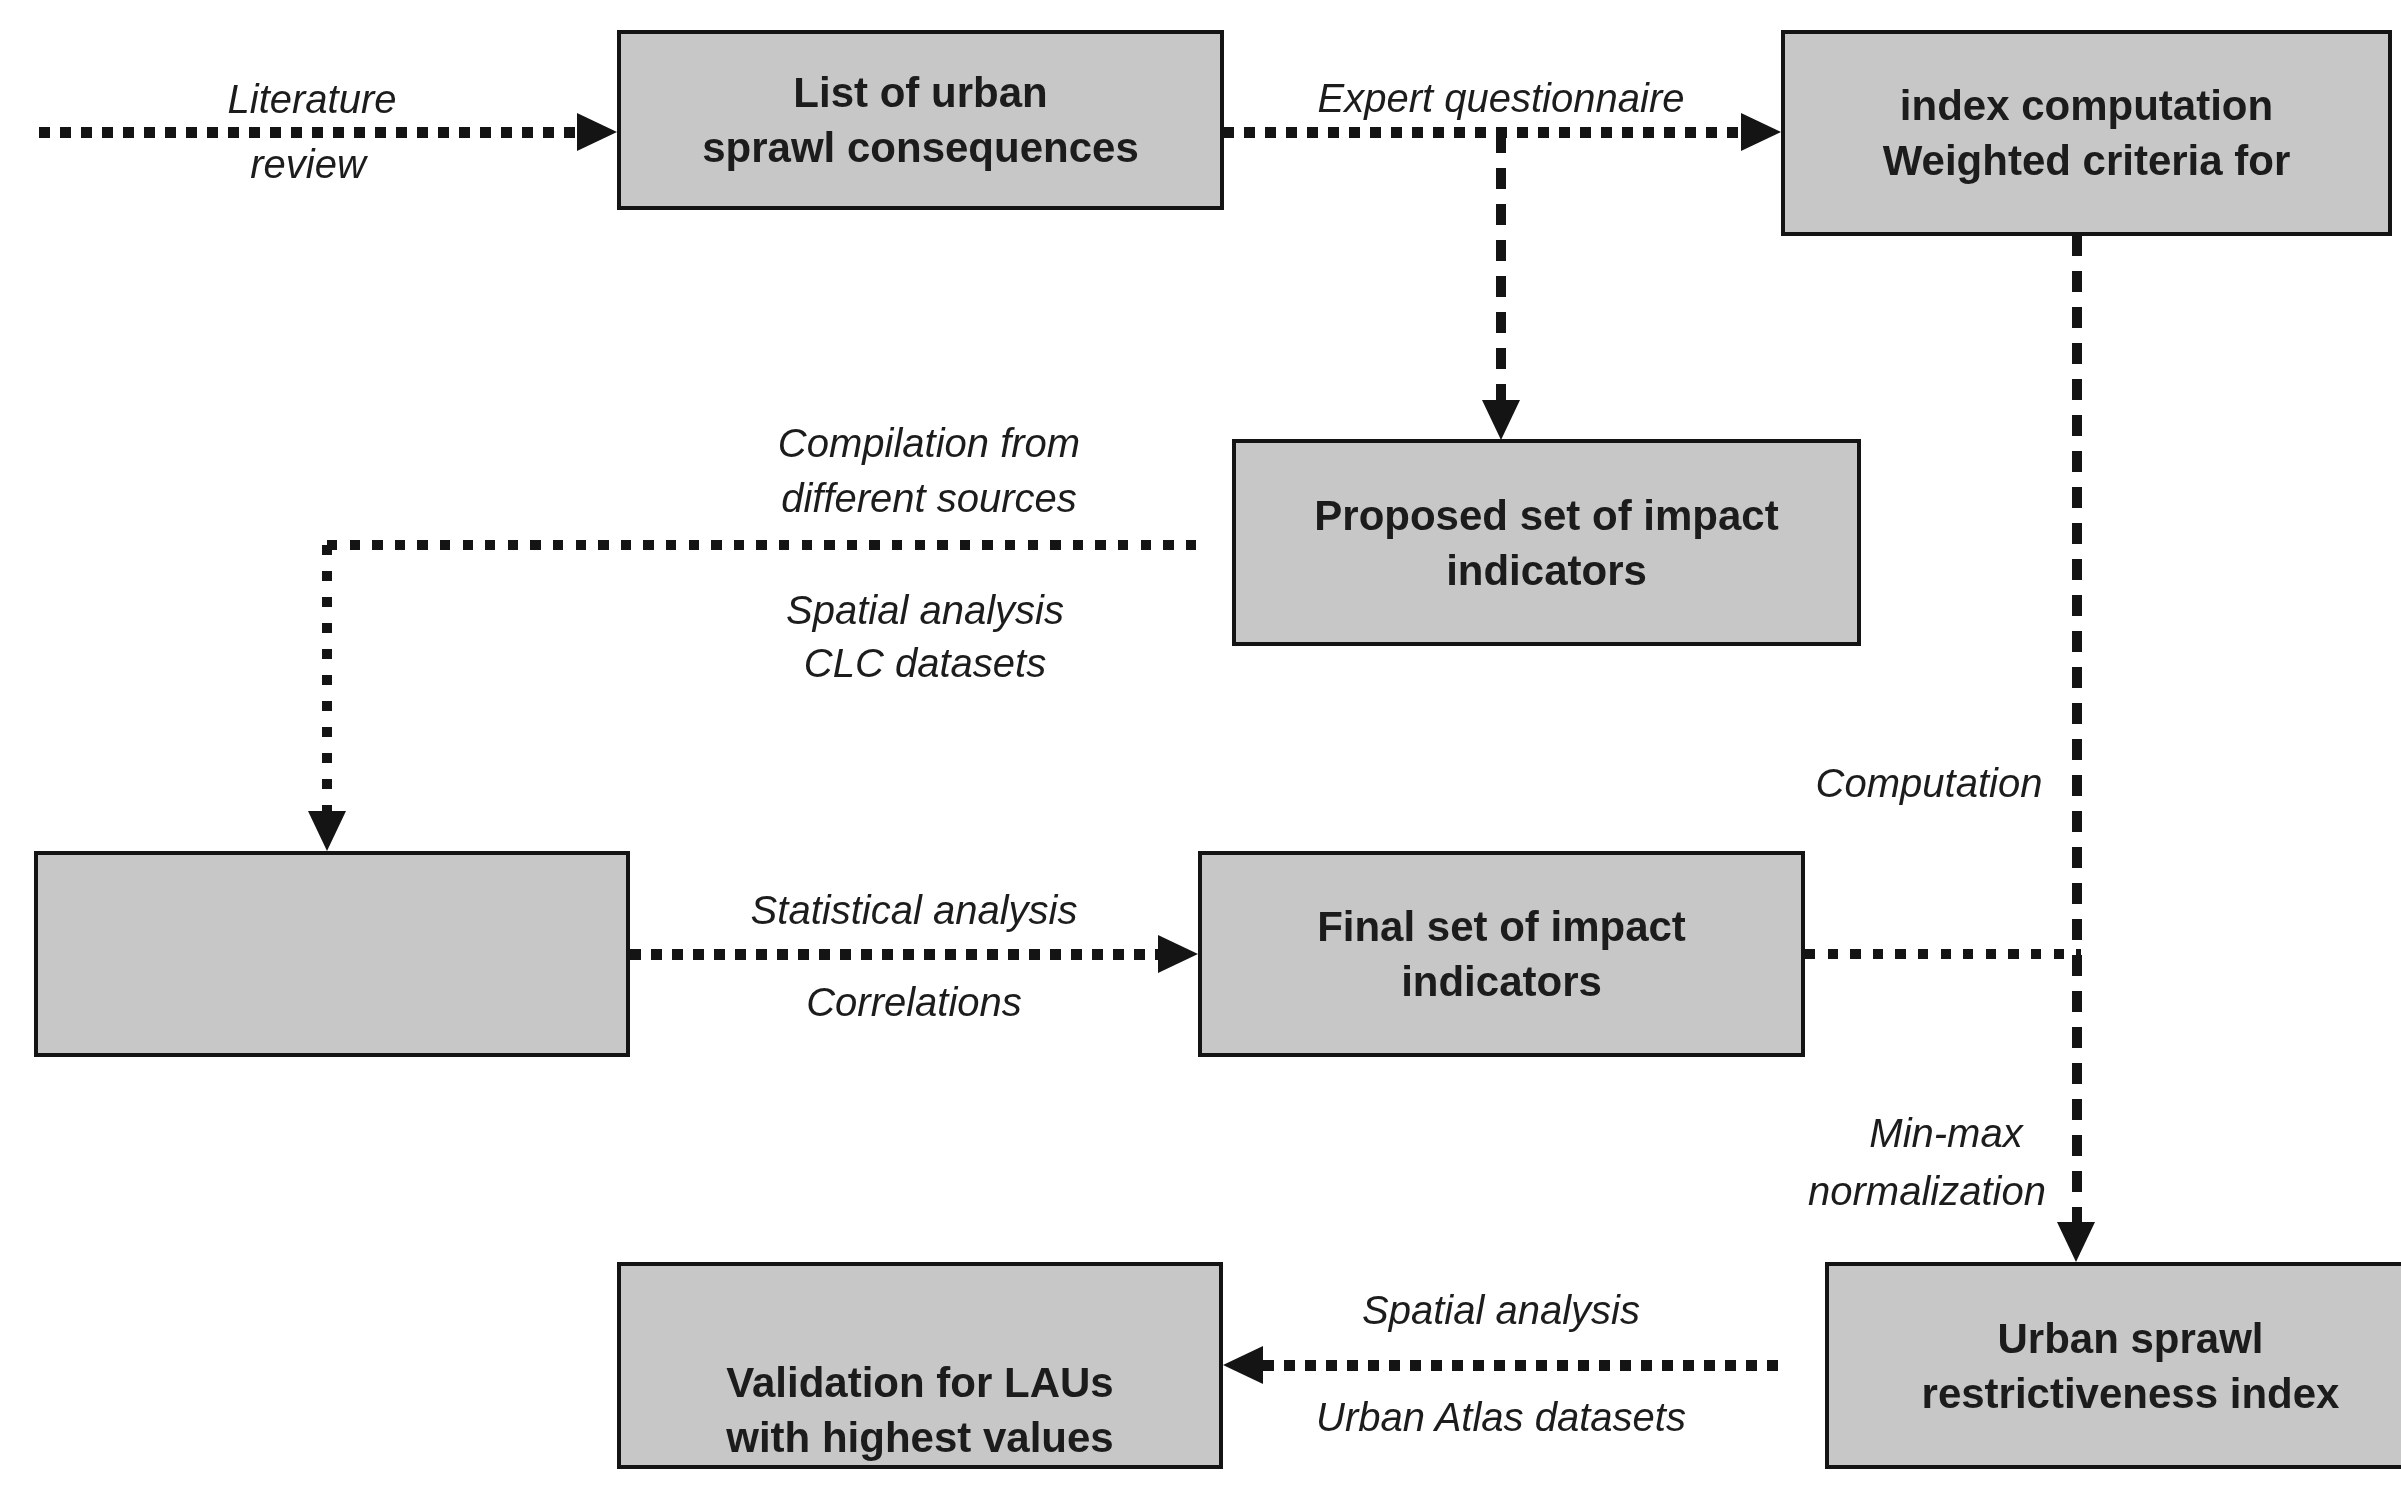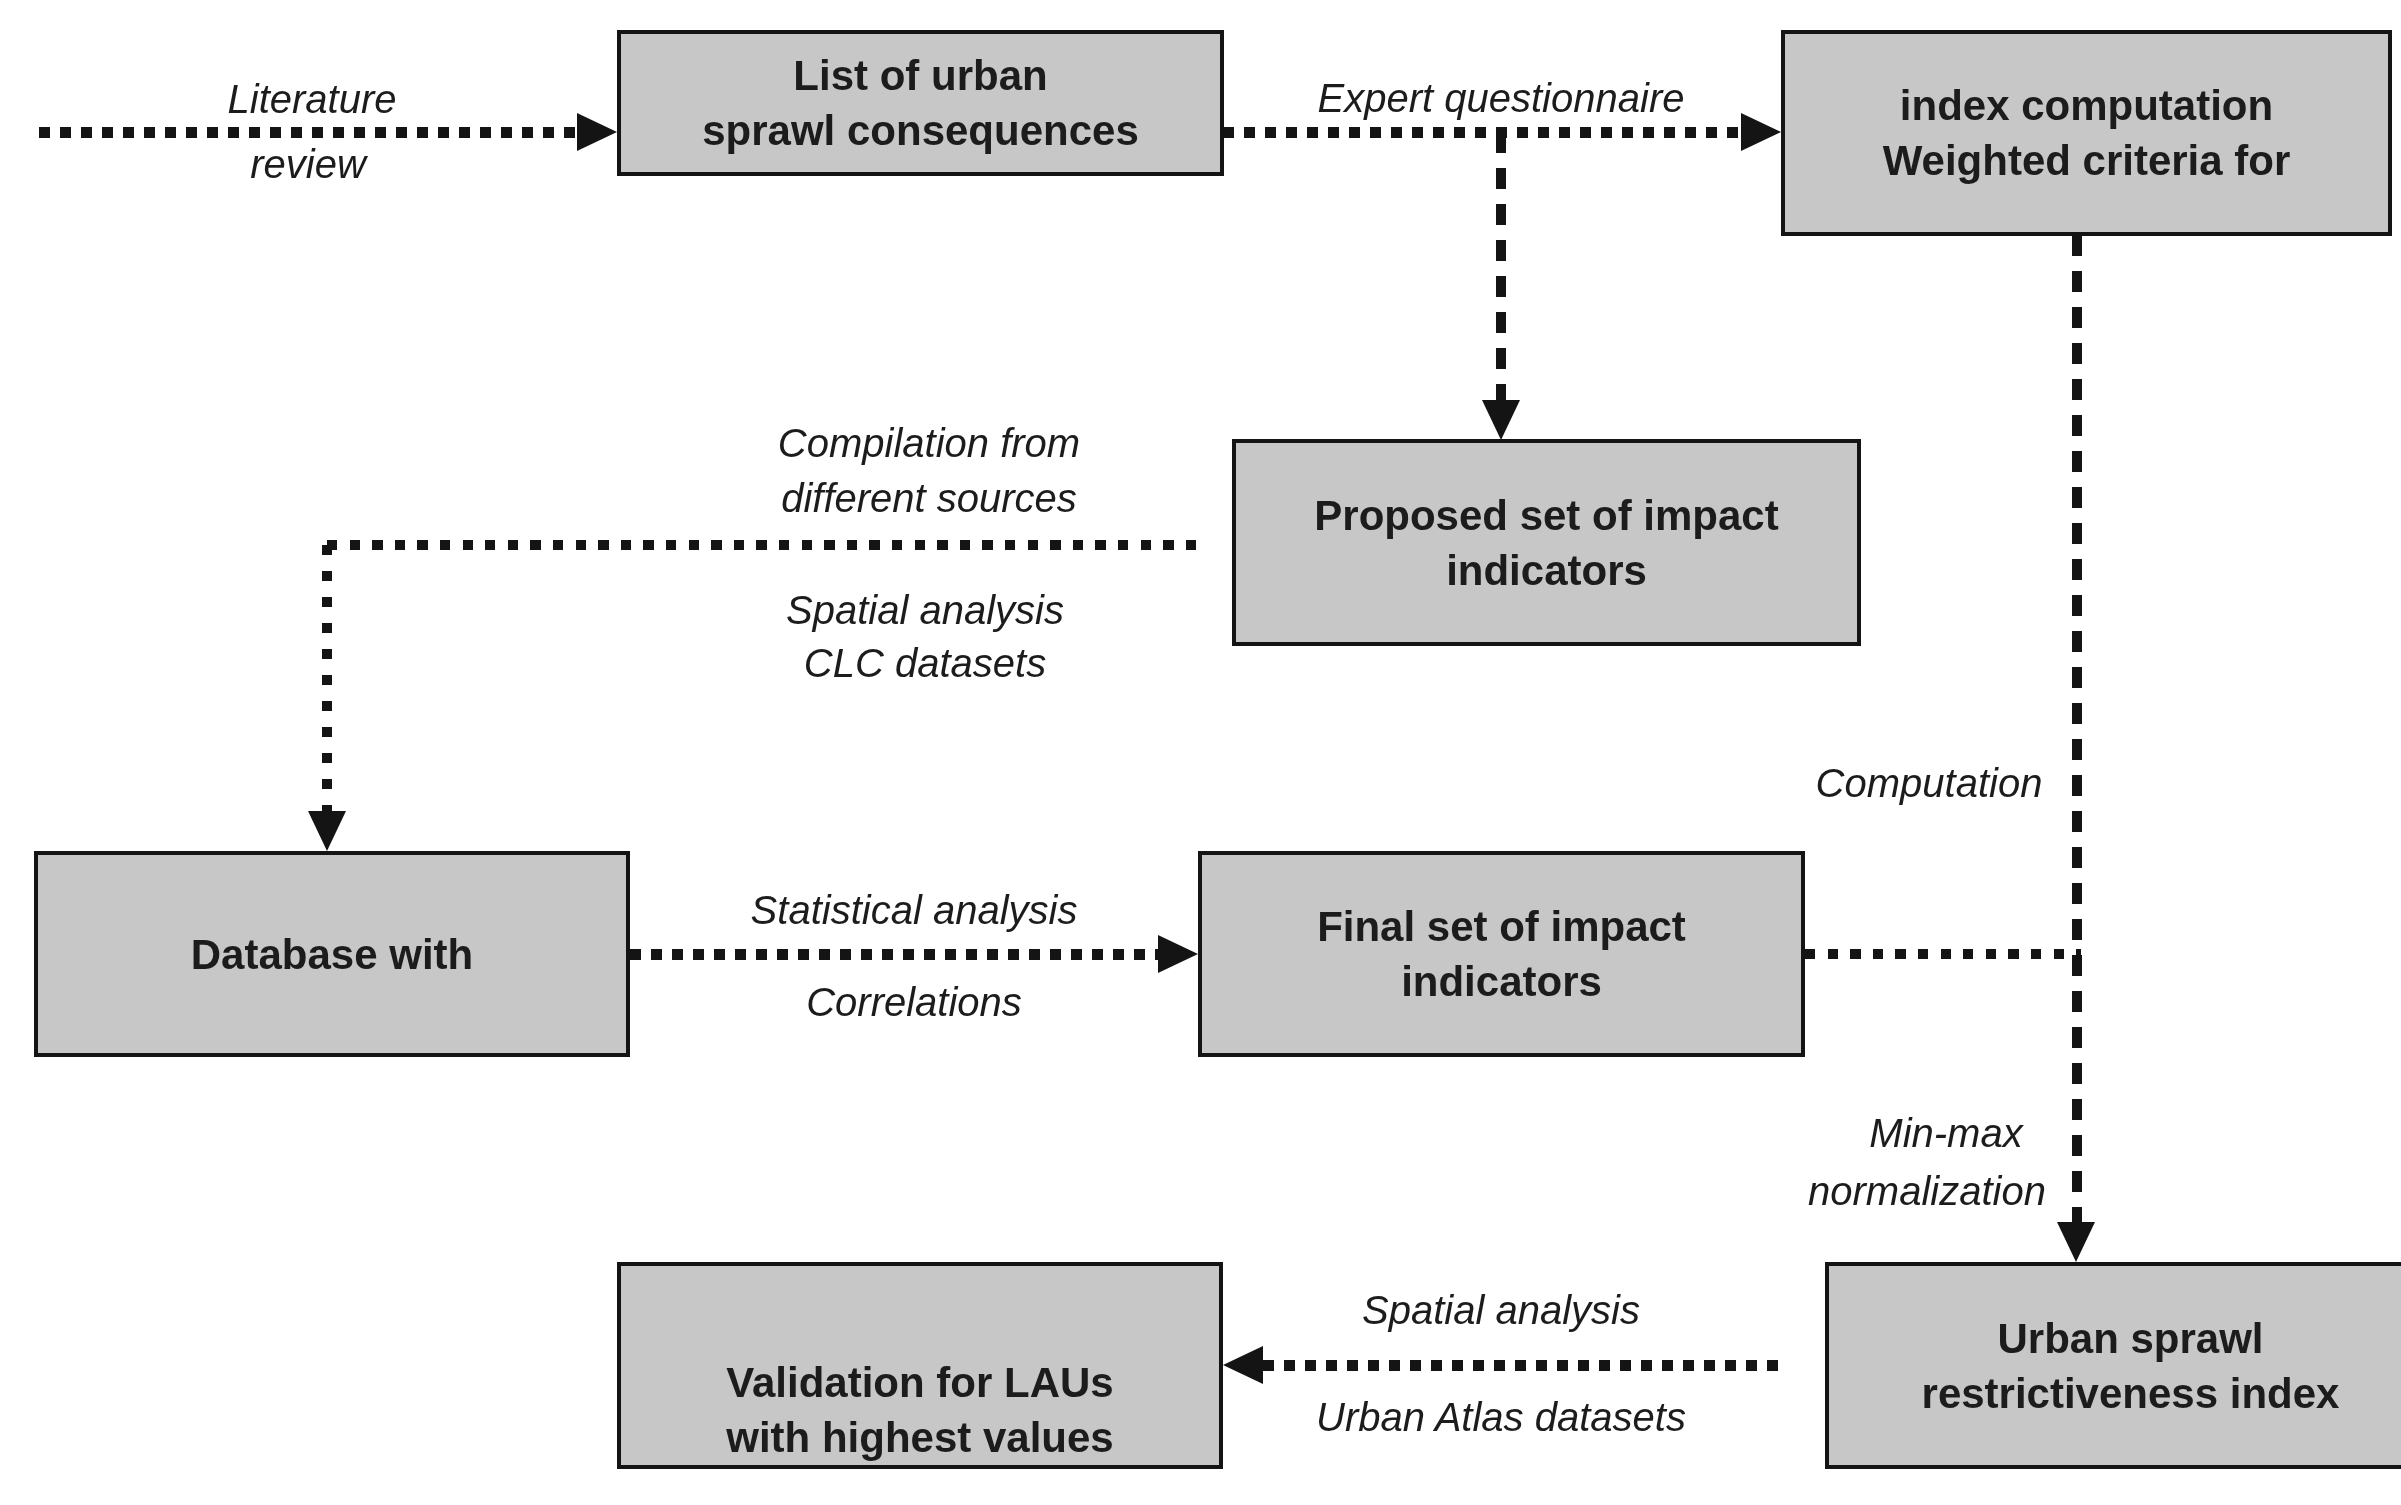--- a/index.html
+++ b/index.html
@@ -32,37 +32,36 @@
        border-right:40px solid var(--line);}
   .arr-d{position:absolute;width:0;height:0;
        border-left:19px solid transparent;border-right:19px solid transparent;
        border-top:40px solid var(--line);}
 </style>
 </head>
 <body>
 
 <div id="canvas">
 
-  <div class="box" style="left:617px;top:29.5px;width:607px;height:146px;">
+  <div class="box" style="left:617px;top:29.5px;width:607px;height:180px;">
     <span>List of urban</span>
     <span>sprawl consequences</span>
   </div>
 
   <div class="box" style="left:1781px;top:29.5px;width:611px;height:206px;">
     <span>index computation</span>
     <span>Weighted criteria for</span>
   </div>
 
   <div class="box" style="left:1199px;top:439px;width:629px;height:207px;margin-left:33px;">
     <span>Proposed set of impact</span>
     <span>indicators</span>
   </div>
 
   <div class="box" style="left:34px;top:851px;width:596px;height:206px;">
-    <span>Database with</span>
   </div>
 
   <div class="box" style="left:1198px;top:851px;width:607px;height:206px;">
     <span>Final set of impact</span>
     <span>indicators</span>
   </div>
 
   <div class="box" style="left:617px;top:1262px;width:606px;height:207px;justify-content:flex-end;">
     <span>Validation for LAUs</span>
     <span>with highest values</span>

